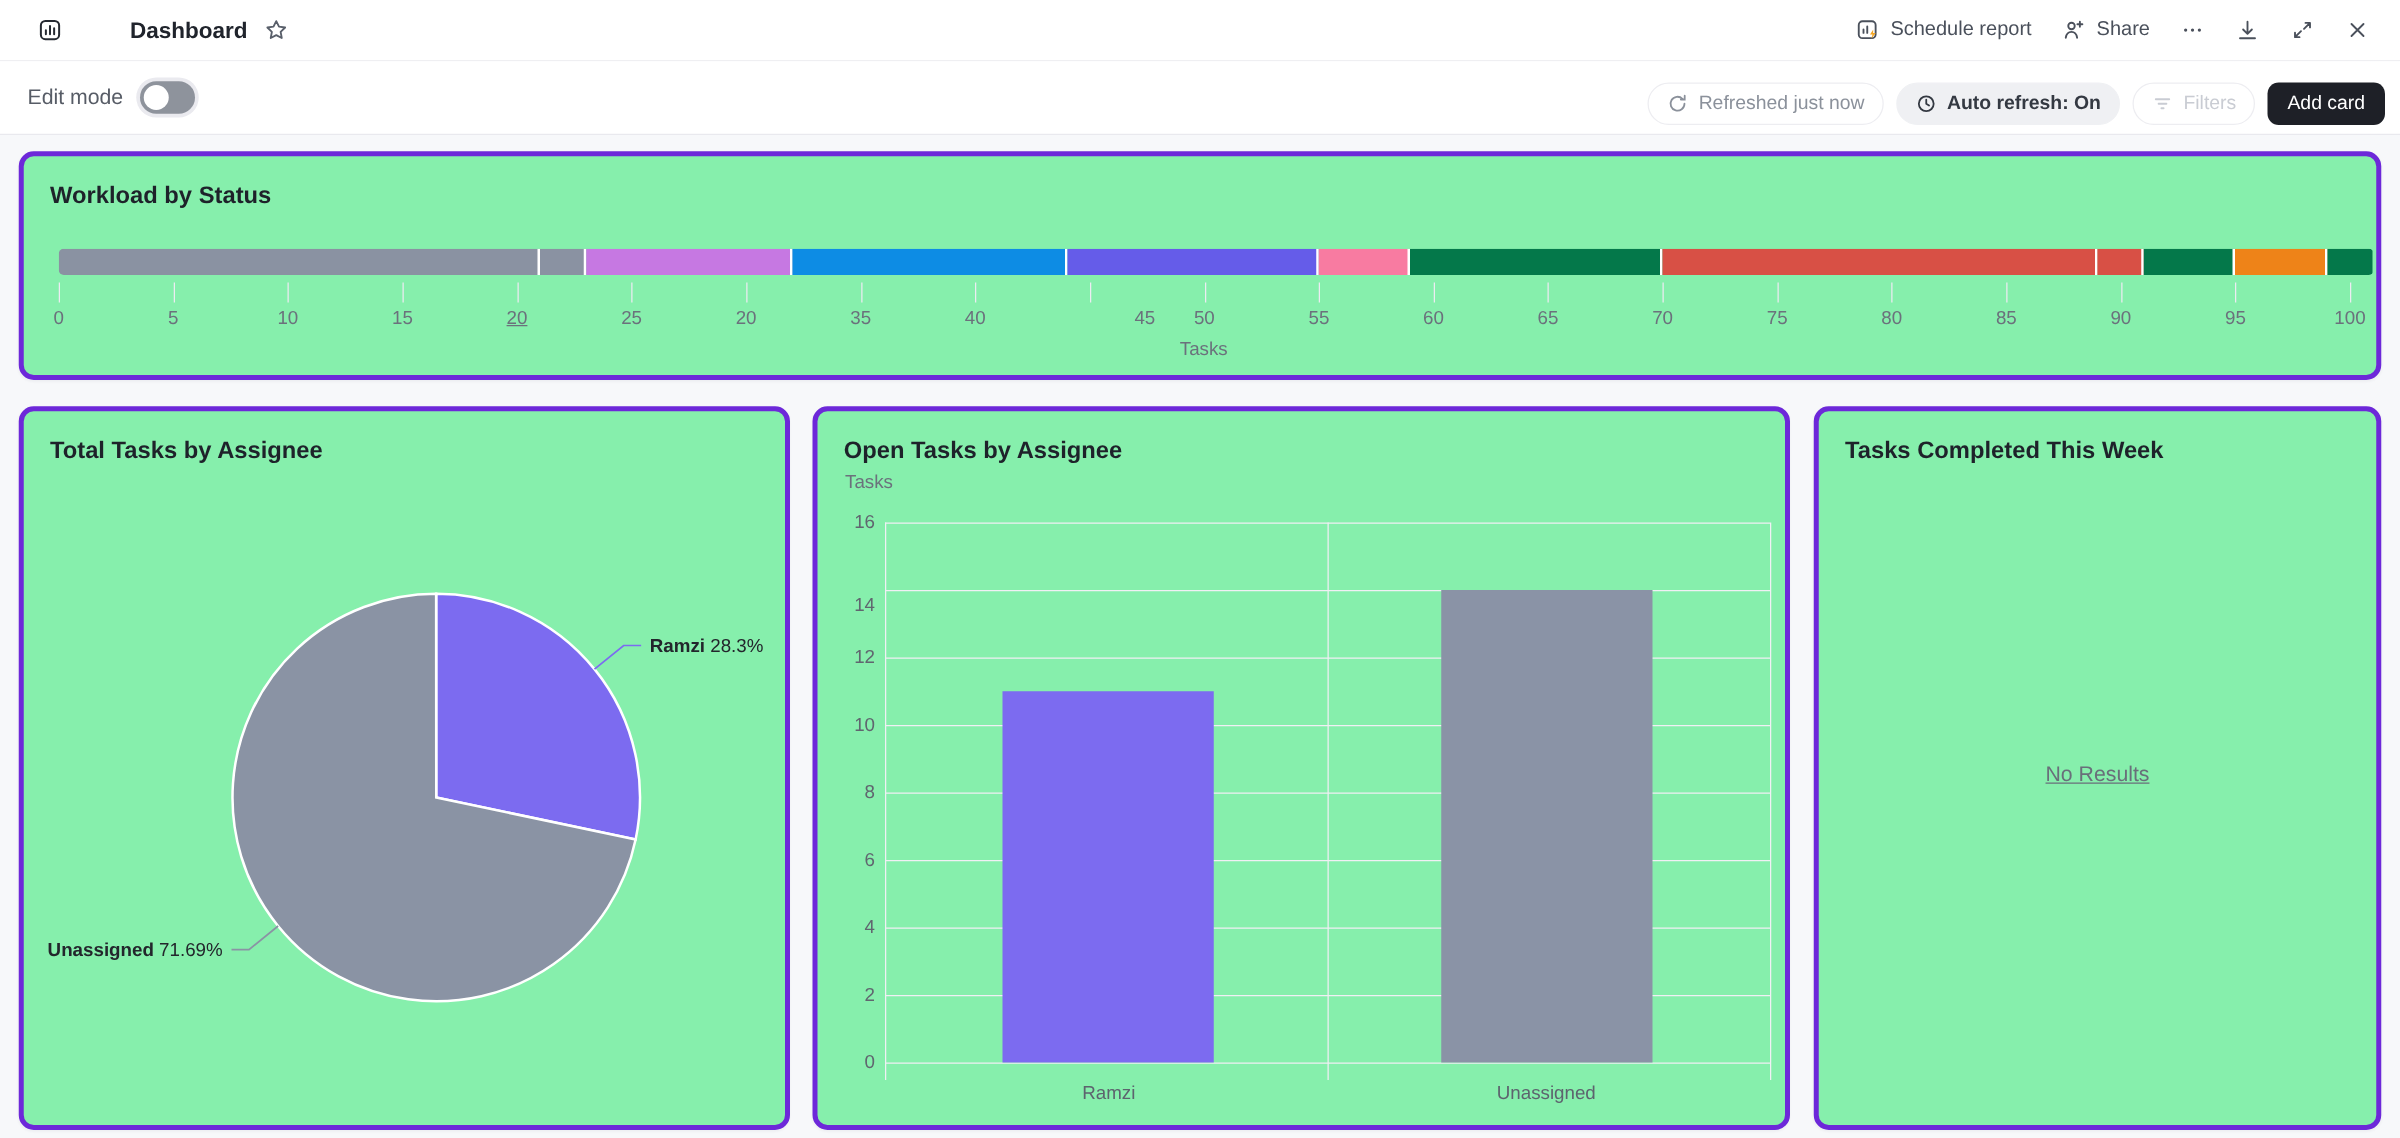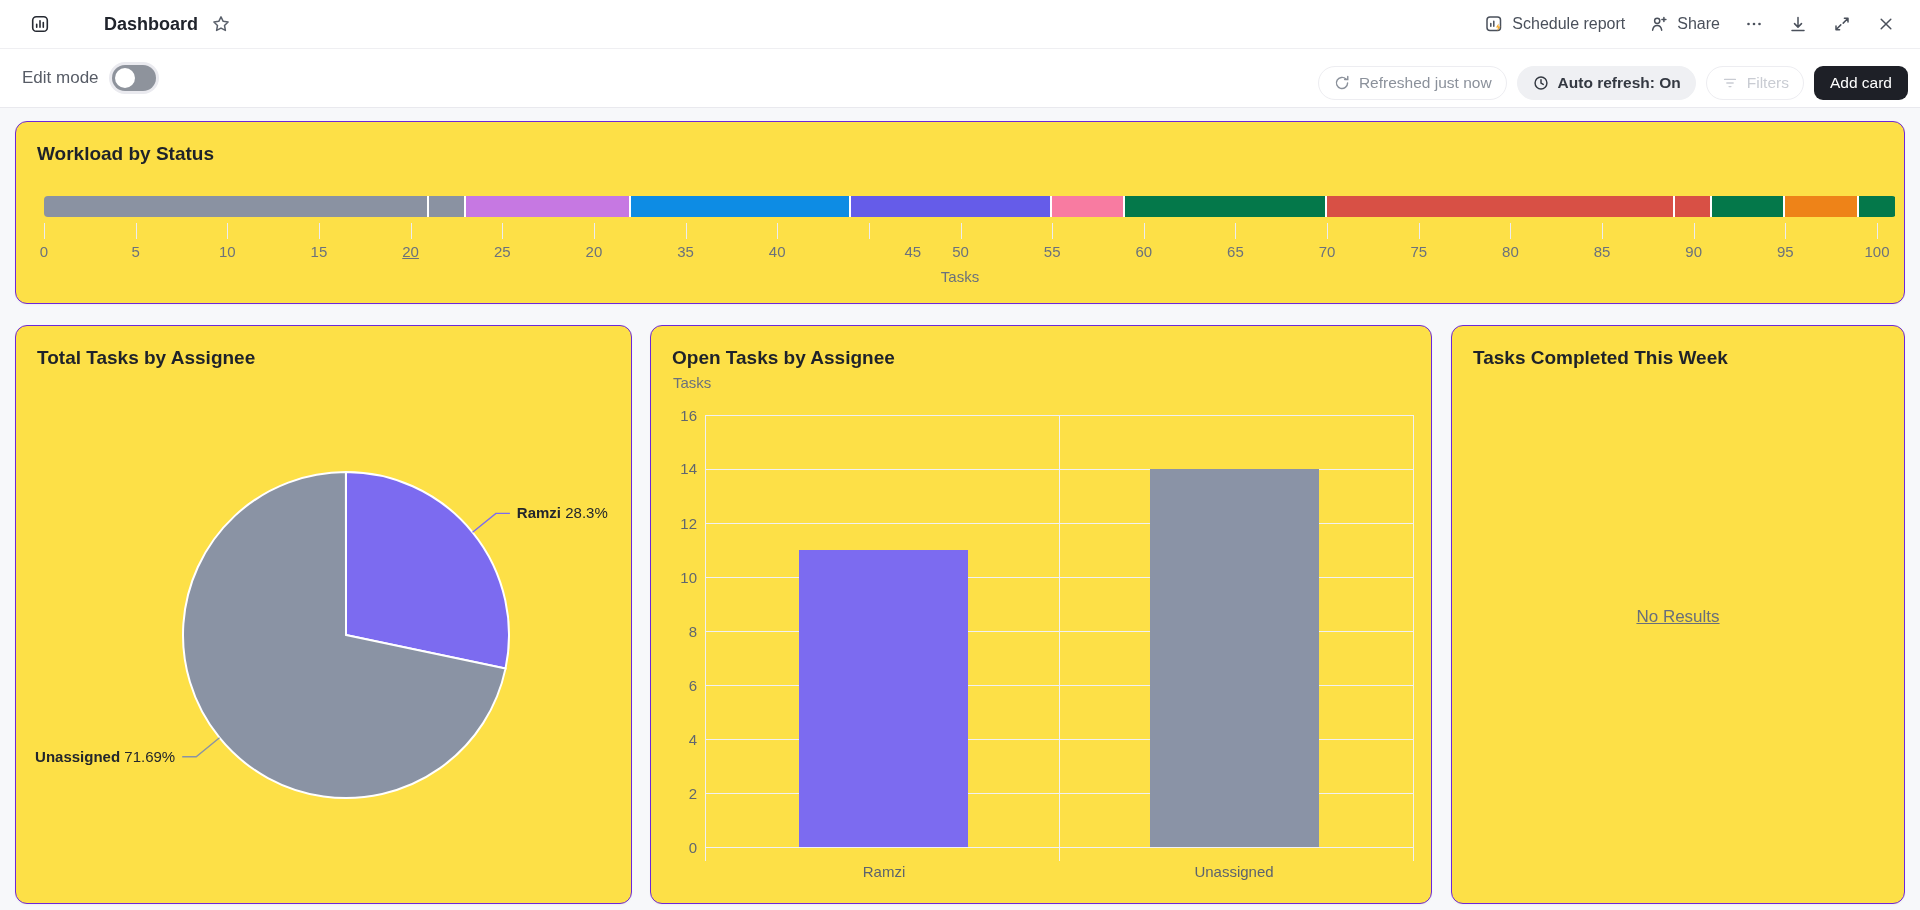--- a/index.html
+++ b/index.html
@@ -27,21 +27,21 @@
   .toggle .knob { position:absolute; left:3px; top:3px; width:20px; height:20px; border-radius:50%; background:#fff; }
   .tl-right { display:flex; align-items:center; gap:10px;margin-top:10px; }
   .pill { height:34px; border-radius:17px; display:flex; align-items:center; gap:8px; padding:0 14px;
           background:#fff; border:1px solid #ededf1; color:#8b919b; font:inherit; font-size:15.5px; cursor:pointer; }
   .pill.auto { background:#eff0f3; border-color:#eff0f3; color:#343942; font-weight:600; }
   .pill.filters { color:#c9ccd3; }
   .addcard { height:34px; border-radius:9px; padding:0 16px; background:#1e2027; color:#fff;
              border:none; font:inherit; font-size:15.5px; cursor:pointer; }
 
   
-  .card { position:absolute; background:#fde047; border:1px solid #6d28d9; border-radius:12px;
+  .card { position:absolute; background:#86efac; border:4px solid #6d28d9; border-radius:12px;
           box-shadow:0 1px 2px rgba(30,30,60,.04); }
   .card h2 { position:absolute; left:21px; top:21px; font-size:19px; font-weight:700; color:#1e222a; }
   #card-workload { left:15px; top:121px; width:1890px; height:183px; }
   #card-pie      { left:15px; top:325px; width:617px; height:579px; }
   #card-open     { left:650px; top:325px; width:782px; height:579px; }
   #card-done     { left:1451px; top:325px; width:454px; height:579px; }
 
   
   #wl-chart { position:absolute; left:28px; top:74px; width:1852px; height:110px; }
   #wl-bar { display:flex; width:1852px; height:21px; border-radius:4px; overflow:hidden; }
@@ -265,21 +265,21 @@
       <div class="ylab" style="top: 324px;">4</div>
       <div class="hgrid" style="top: 270px;"></div>
       <div class="ylab" style="top: 270px;">6</div>
       <div class="hgrid" style="top: 216px;"></div>
       <div class="ylab" style="top: 216px;">8</div>
       <div class="hgrid" style="top: 162px;"></div>
       <div class="ylab" style="top: 162px;">10</div>
       <div class="hgrid" style="top: 108px;"></div>
       <div class="ylab" style="top: 108px;">12</div>
       <div class="hgrid" style="top: 54px;"></div>
-      <div class="ylab" style="top: 53px;">14</div>
+      <div class="ylab" style="top: 66px;">14</div>
       <div class="hgrid" style="top: 0px;"></div>
       <div class="ylab" style="top: 0px;">16</div>
       <div class="vgrid" style="left: 0px;"></div>
       <div class="vgrid" style="left: 354px;"></div>
       <div class="vgrid" style="left: 708px;"></div>
       <div class="oc-bar" style="left: 94px; top: 135px; height: 297px; background: rgb(124, 107, 240);"></div>
       <div class="xlab" style="left: 179px;">Ramzi</div>
       <div class="oc-bar" style="left: 445px; top: 54px; height: 378px; background: rgb(138, 147, 166);"></div>
       <div class="xlab" style="left: 529px;">Unassigned</div>
     </div>

